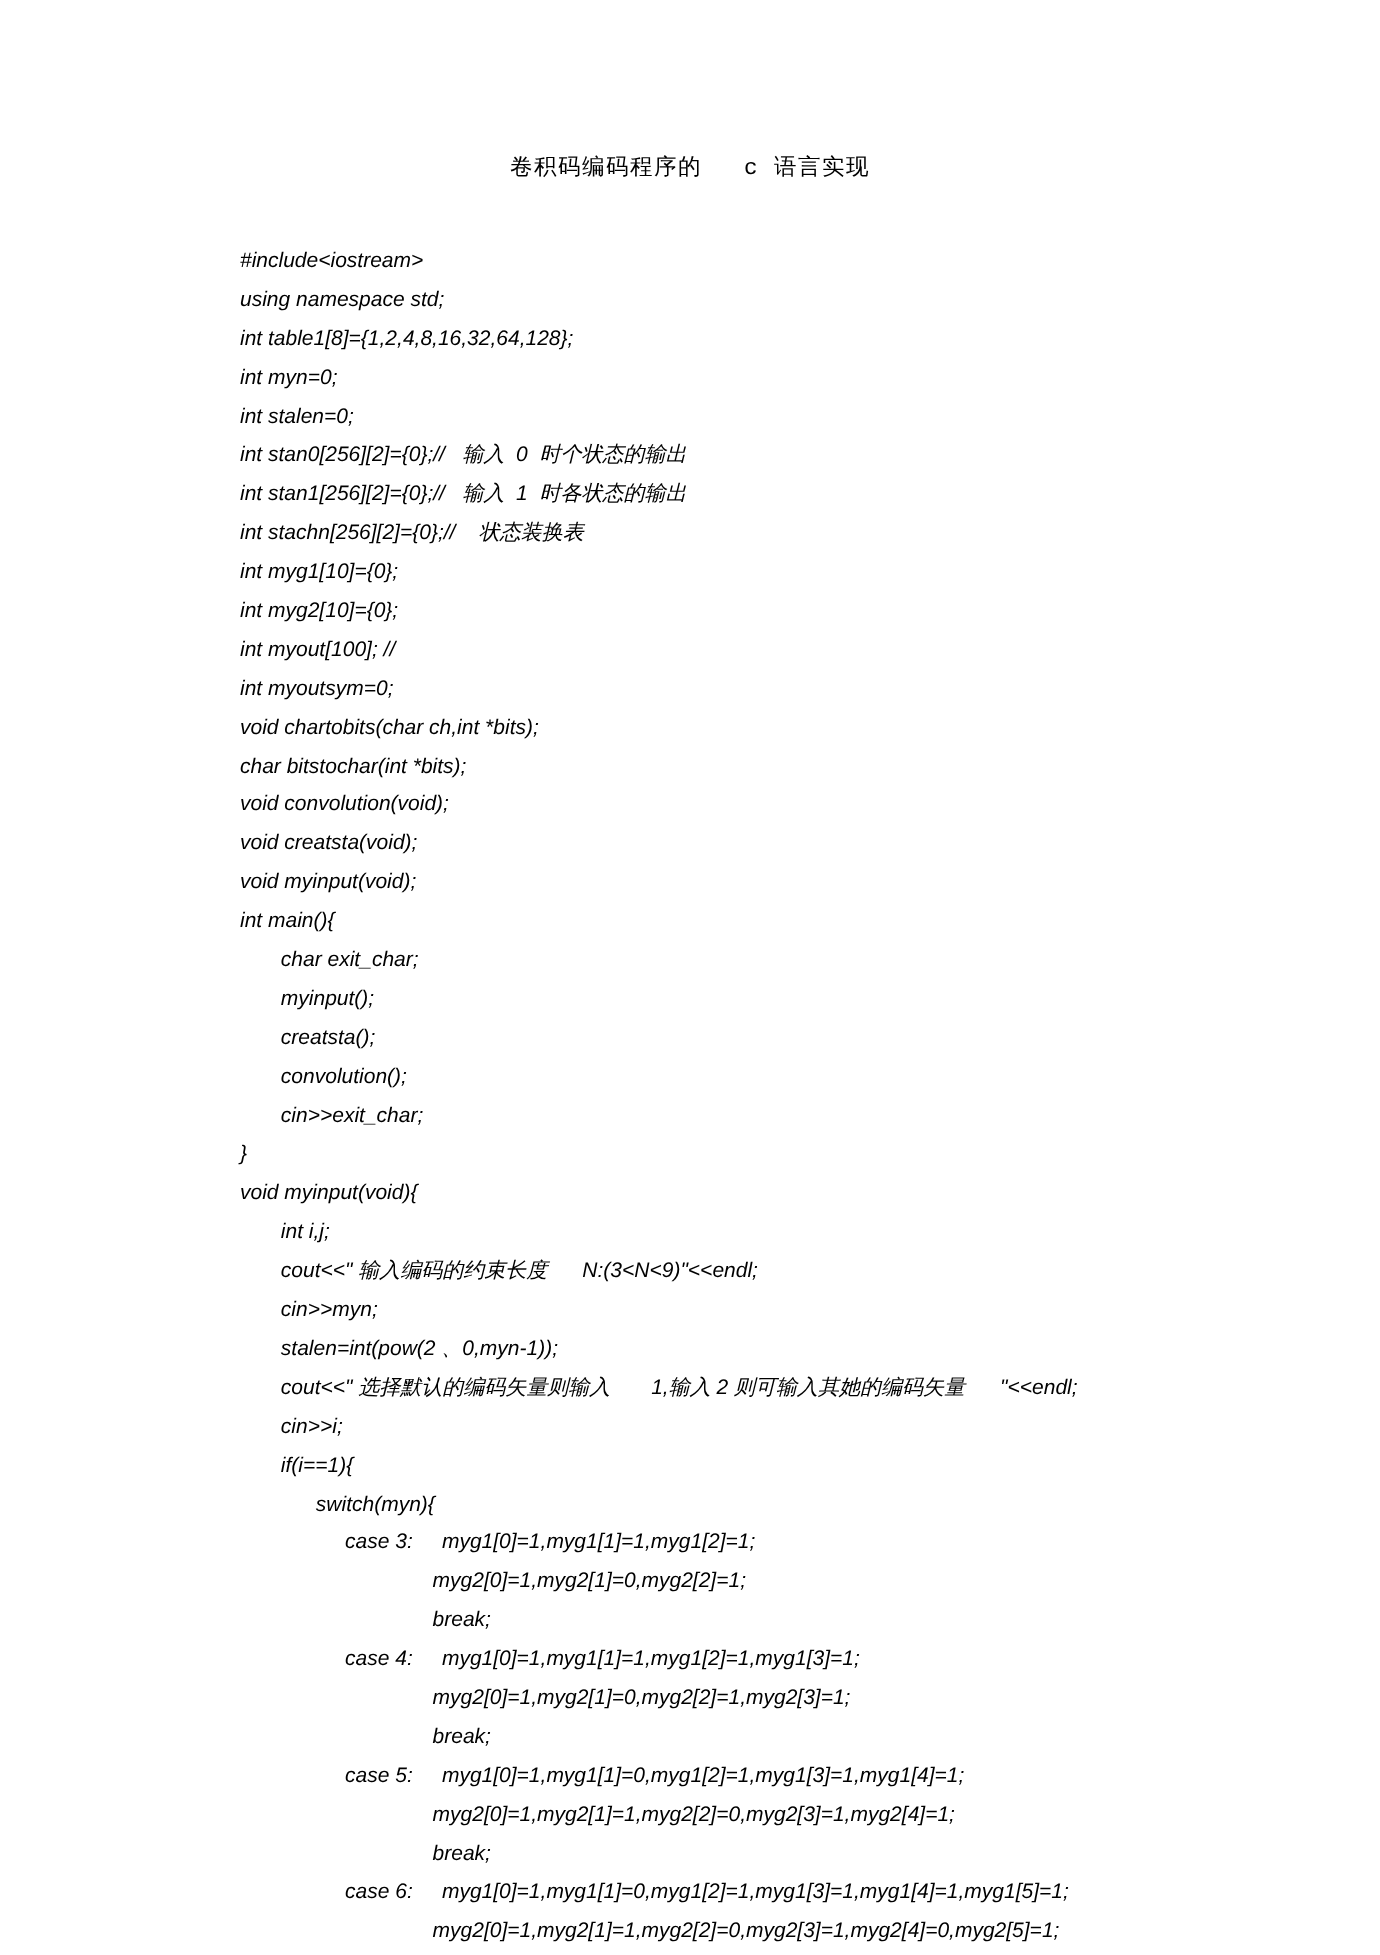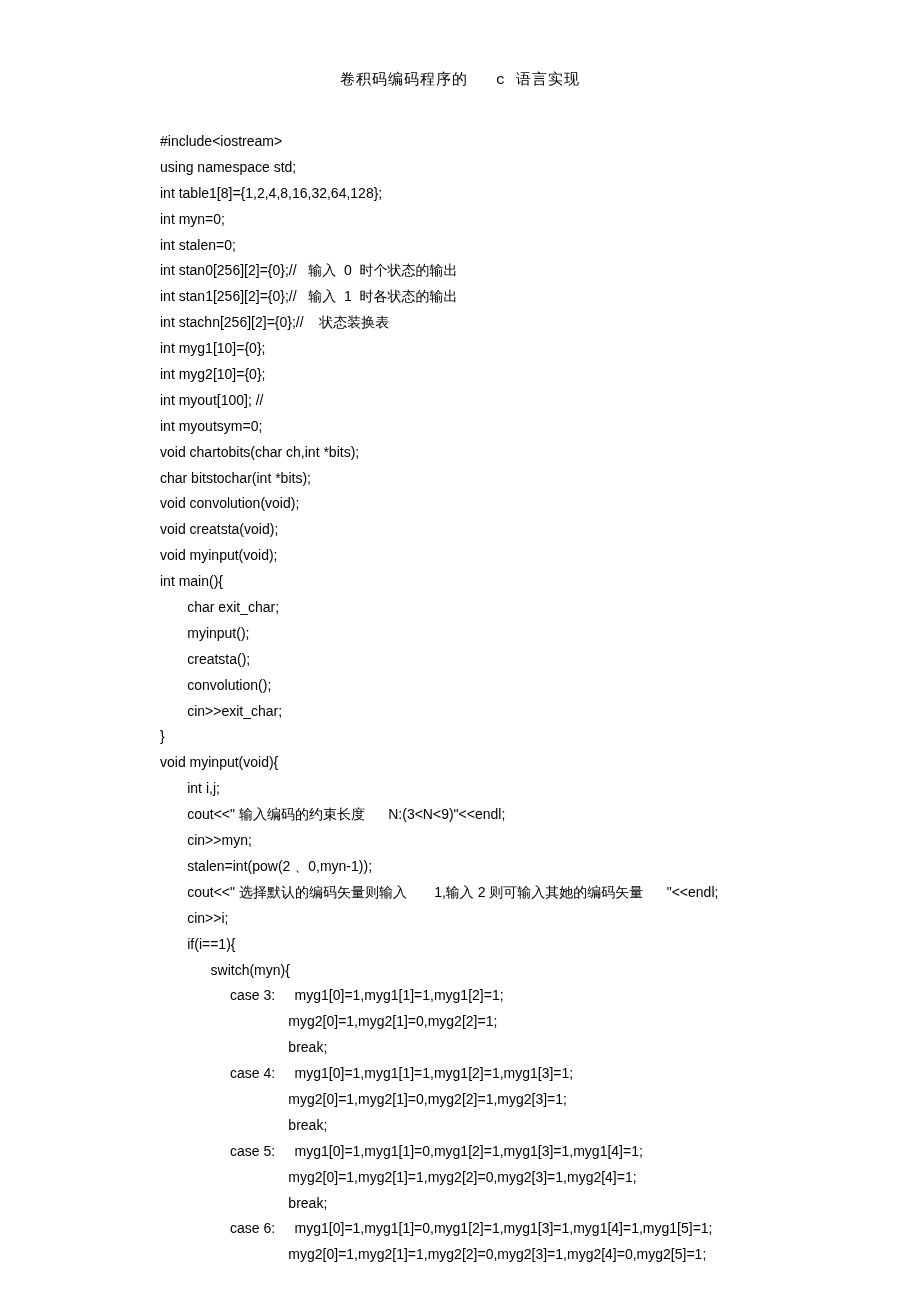--- a/index.html
+++ b/index.html
@@ -12,31 +12,33 @@
     width: 920px;
   }
   .page {
     padding: 70px 70px 40px 70px;
   }
   .title {
     text-align: center;
     margin-bottom: 40px;
     font-size: 15px;
     letter-spacing: 1px;
+    margin-top: 32px;
   }
   .title .gap {
     display: inline-block;
     width: 28px;
   }
   .code {
     font-family: Arial, "SimSun", sans-serif;
     font-size: 14px;
     line-height: 1.85;
     white-space: pre;
     padding-left: 90px;
+    font-style: italic;
   }
 </style>
 </head>
 <body>
 
 <div class="page">
   <div class="title">
     <span>卷积码编码程序的</span><span class="gap"></span><span>c 语言实现</span>
   </div>
   <div class="code" id="code-block"><div>#include&lt;iostream&gt;</div><div>using namespace std;</div><div>int table1[8]={1,2,4,8,16,32,64,128};</div><div>int myn=0;</div><div>int stalen=0;</div><div>int stan0[256][2]={0};//   输入  0  时个状态的输出</div><div>int stan1[256][2]={0};//   输入  1  时各状态的输出</div><div>int stachn[256][2]={0};//    状态装换表</div><div>int myg1[10]={0};</div><div>int myg2[10]={0};</div><div>int myout[100]; //</div><div>int myoutsym=0;</div><div>void chartobits(char ch,int *bits);</div><div>char bitstochar(int *bits);</div><div>void convolution(void);</div><div>void creatsta(void);</div><div>void myinput(void);</div><div>int main(){</div><div>       char exit_char;</div><div>       myinput();</div><div>       creatsta();</div><div>       convolution();</div><div>       cin&gt;&gt;exit_char;</div><div>}</div><div>void myinput(void){</div><div>       int i,j;</div><div>       cout&lt;&lt;" 输入编码的约束长度      N:(3&lt;N&lt;9)"&lt;&lt;endl;</div><div>       cin&gt;&gt;myn;</div><div>       stalen=int(pow(2 、0,myn-1));</div><div>       cout&lt;&lt;" 选择默认的编码矢量则输入       1,输入 2 则可输入其她的编码矢量      "&lt;&lt;endl;</div><div>       cin&gt;&gt;i;</div><div>       if(i==1){</div><div>             switch(myn){</div><div>                  case 3:     myg1[0]=1,myg1[1]=1,myg1[2]=1;</div><div>                                 myg2[0]=1,myg2[1]=0,myg2[2]=1;</div><div>                                 break;</div><div>                  case 4:     myg1[0]=1,myg1[1]=1,myg1[2]=1,myg1[3]=1;</div><div>                                 myg2[0]=1,myg2[1]=0,myg2[2]=1,myg2[3]=1;</div><div>                                 break;</div><div>                  case 5:     myg1[0]=1,myg1[1]=0,myg1[2]=1,myg1[3]=1,myg1[4]=1;</div><div>                                 myg2[0]=1,myg2[1]=1,myg2[2]=0,myg2[3]=1,myg2[4]=1;</div><div>                                 break;</div><div>                  case 6:     myg1[0]=1,myg1[1]=0,myg1[2]=1,myg1[3]=1,myg1[4]=1,myg1[5]=1;</div><div>                                 myg2[0]=1,myg2[1]=1,myg2[2]=0,myg2[3]=1,myg2[4]=0,myg2[5]=1;</div></div>

